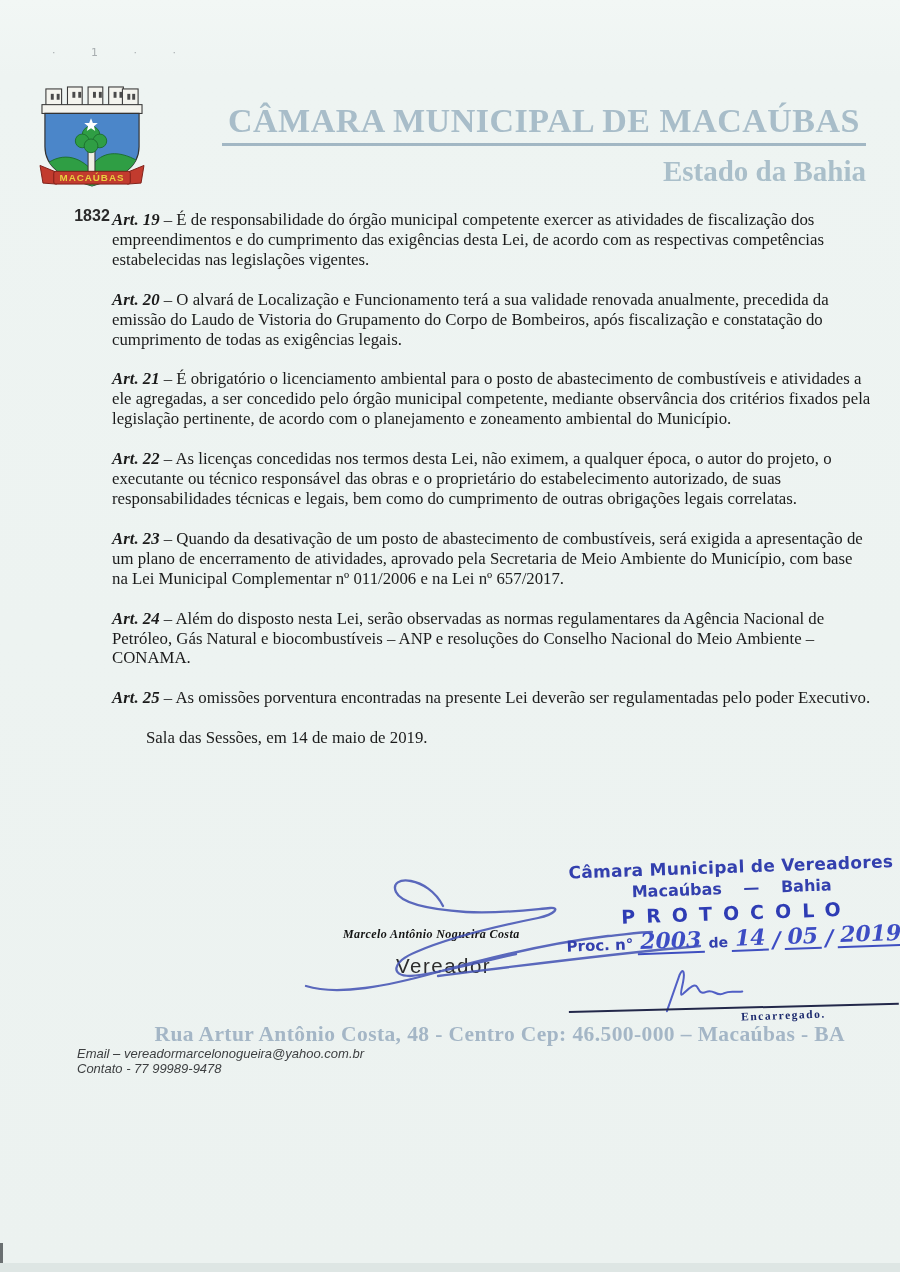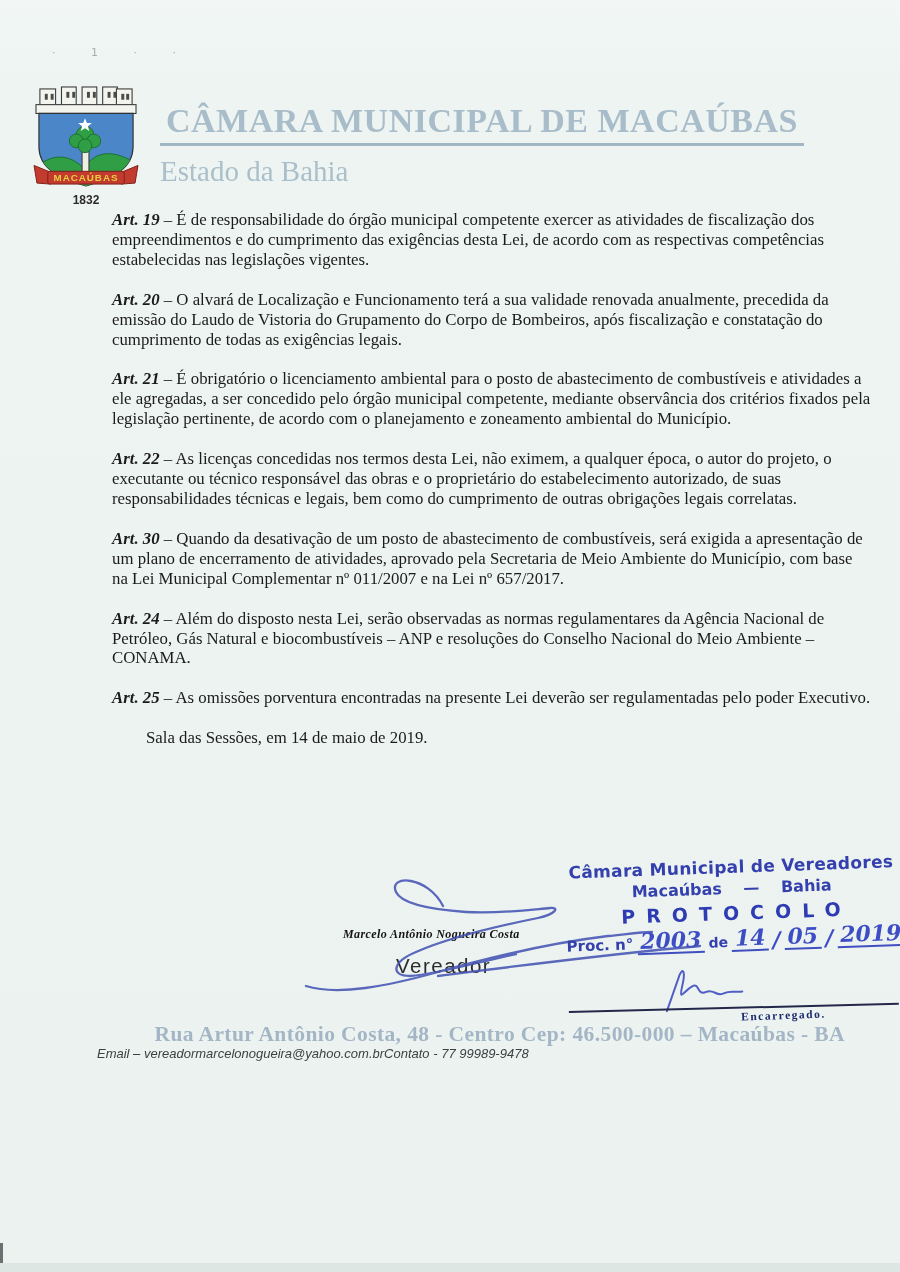--- a/index.html
+++ b/index.html
@@ -4,26 +4,26 @@
 <style>
   html,body{margin:0;padding:0;background:#c9cfce;}
   .page{
     position:relative;width:900px;height:1272px;overflow:hidden;
     background:linear-gradient(180deg,#f2f7f5 0%,#eef4f2 6%,#edf3f1 50%,#ecf2f0 100%);
     font-family:"Liberation Serif", serif;
   }
   .corner-marks{position:absolute;left:52px;top:46px;color:#90969a;font-size:11px;
     letter-spacing:16px;opacity:.75;font-family:"DejaVu Sans",sans-serif;}
   
-  .logo-wrap{position:absolute;left:26px;top:86px;width:120px;text-align:center;}
-  .logo-year{font-family:"Liberation Sans",sans-serif;font-weight:bold;font-size:12px;color:#2b2b2b;margin-top:1px;}
-  .header-block{position:absolute;left:160px;top:102px;width:706px;text-align:left;color:#a8bdc9;}
+  .logo-wrap{position:absolute;left:32px;top:86px;width:120px;text-align:center;}
+  .logo-year{font-family:"Liberation Sans",sans-serif;font-weight:bold;font-size:16px;color:#2b2b2b;margin-top:15px;}
+  .header-block{position:absolute;left:160px;top:102px;width:706px;text-align:right;color:#a8bdc9;}
   .header-title{display:inline-block;font-size:34px;font-weight:bold;letter-spacing:.5px;
     padding:0 6px 3px 6px;border-bottom:3px solid #a2b7c4;white-space:nowrap;}
-  .header-subtitle{font-size:29px;font-weight:normal;margin-top:9px;color:#aabfca;}
+  .header-subtitle{font-size:29px;font-weight:bold;margin-top:9px;color:#aabfca;}
   
   .body-text{position:absolute;left:96px;top:210px;width:776px;font-size:16.8px;line-height:19.9px;color:#1b1b1b;}
   .body-text p{margin:0 0 20px 16px;text-align:left;}
   .art-label{font-weight:bold;font-style:italic;}
   .session-line{margin-top:18px;padding-left:34px;}
   
   .sig-name{position:absolute;left:343px;top:927px;font-weight:bold;font-style:italic;
     font-size:12px;letter-spacing:.4px;color:#141414;white-space:nowrap;}
   .sig-role{position:absolute;left:396px;top:954px;font-family:"Liberation Sans",sans-serif;
     font-size:20.5px;color:#2c2c2c;letter-spacing:1.5px;}
@@ -40,23 +40,23 @@
   .de-label{font-size:14px;font-weight:bold;padding-bottom:2px;}
   .hand{font-family:"DejaVu Serif",serif;font-style:italic;font-weight:bold;color:#3d4dc4;
     font-size:22px;line-height:1;}
   .hw-underline{border-bottom:2px solid #3f4fc0;padding:0 3px 1px 3px;}
   .stamp-sig-svg{position:absolute;left:88px;top:104px;}
   .stamp-black-line{position:absolute;left:0px;top:150px;width:330px;height:0;
     border-top:2.5px solid #23284a;transform:rotate(.6deg);}
   .stamp-encarregado{position:absolute;left:172px;top:154px;font-size:11.5px;font-weight:bold;
     letter-spacing:1.5px;color:#1c2a6e;font-family:"Liberation Serif",serif;}
   
-  .footer-meta{position:absolute;top:1046px;left:97px;width:757px;display:flex;
+  .footer-meta{position:absolute;top:1046px;left:77px;width:757px;display:flex;
     justify-content:flex-start;font-family:"Liberation Sans",sans-serif;font-style:italic;
-    font-size:13px;color:#3e4042;}
+    font-size:13px;color:#3e4042;flex-direction:column;}
   .footer-blue{position:absolute;top:1020px;left:55px;width:790px;text-align:right;
     color:#a4b6c6;font-weight:bold;font-size:21.5px;line-height:28.5px;letter-spacing:.4px;}
   .bottom-strip{position:absolute;left:0;bottom:0;width:100%;height:9px;background:#dee6e4;}
   .edge-tick{position:absolute;left:0;top:1243px;width:3px;height:24px;background:#53585a;opacity:.85;}
 </style>
 </head>
 <body>
 
 <div class="page">
 
@@ -117,21 +117,21 @@
   <div class="header-block">
     <div class="header-title">CÂMARA MUNICIPAL DE MACAÚBAS</div>
     <div class="header-subtitle">Estado da Bahia</div>
   </div>
 
   <div class="body-text">
     <p><span class="art-label">Art. 19</span><span> – É de responsabilidade do órgão municipal competente exercer as atividades de fiscalização dos empreendimentos e do cumprimento das exigências desta Lei, de acordo com as respectivas competências estabelecidas nas legislações vigentes.</span></p>
     <p><span class="art-label">Art. 20</span><span> – O alvará de Localização e Funcionamento terá a sua validade renovada anualmente, precedida da emissão do Laudo de Vistoria do Grupamento do Corpo de Bombeiros, após fiscalização e constatação do cumprimento de todas as exigências legais.</span></p>
     <p><span class="art-label">Art. 21</span><span> – É obrigatório o licenciamento ambiental para o posto de abastecimento de combustíveis e atividades a ele agregadas, a ser concedido pelo órgão municipal competente, mediante observância dos critérios fixados pela legislação pertinente, de acordo com o planejamento e zoneamento ambiental do Município.</span></p>
     <p><span class="art-label">Art. 22</span><span> – As licenças concedidas nos termos desta Lei, não eximem, a qualquer época, o autor do projeto, o executante ou técnico responsável das obras e o proprietário do estabelecimento autorizado, de suas responsabilidades técnicas e legais, bem como do cumprimento de outras obrigações legais correlatas.</span></p>
-    <p><span class="art-label">Art. 30</span><span> – Quando da desativação de um posto de abastecimento de combustíveis, será exigida a apresentação de um plano de encerramento de atividades, aprovado pela Secretaria de Meio Ambiente do Município, com base na Lei Municipal Complementar nº 011/2007 e na Lei nº 657/2017.</span></p>
+    <p><span class="art-label">Art. 23</span><span> – Quando da desativação de um posto de abastecimento de combustíveis, será exigida a apresentação de um plano de encerramento de atividades, aprovado pela Secretaria de Meio Ambiente do Município, com base na Lei Municipal Complementar nº 011/2006 e na Lei nº 657/2017.</span></p>
     <p><span class="art-label">Art. 24</span><span> – Além do disposto nesta Lei, serão observadas as normas regulamentares da Agência Nacional de Petróleo, Gás Natural e biocombustíveis – ANP e resoluções do Conselho Nacional do Meio Ambiente – CONAMA.</span></p>
     <p><span class="art-label">Art. 25</span><span> – As omissões porventura encontradas na presente Lei deverão ser regulamentadas pelo poder Executivo.</span></p>
     <p class="session-line">Sala das Sessões, em 14 de maio de 2019.</p>
   </div>
 
   <div class="sig-name">Marcelo Antônio Nogueira Costa</div>
   <div class="sig-role">Vereador</div>
 
   <svg class="sig-svg" width="410" height="150" viewBox="0 0 410 150">
     <g fill="none" stroke="#4655b5" stroke-width="2.3" stroke-linecap="round" opacity="0.88">

